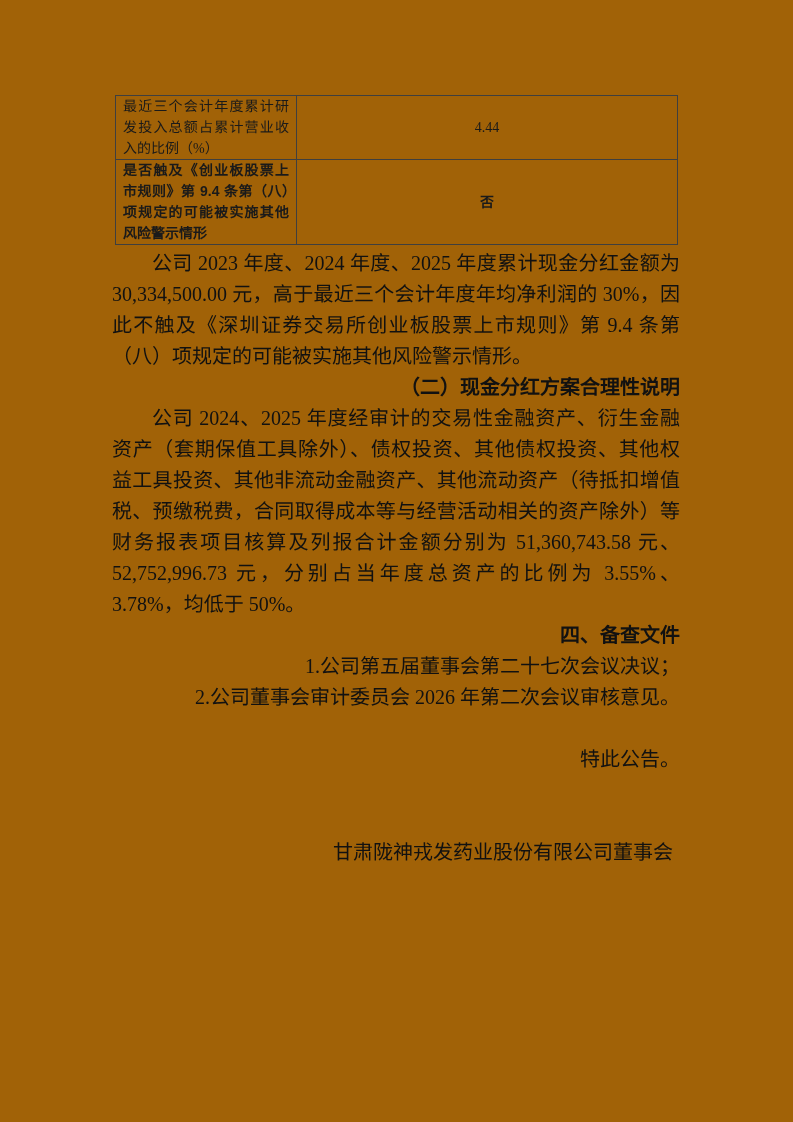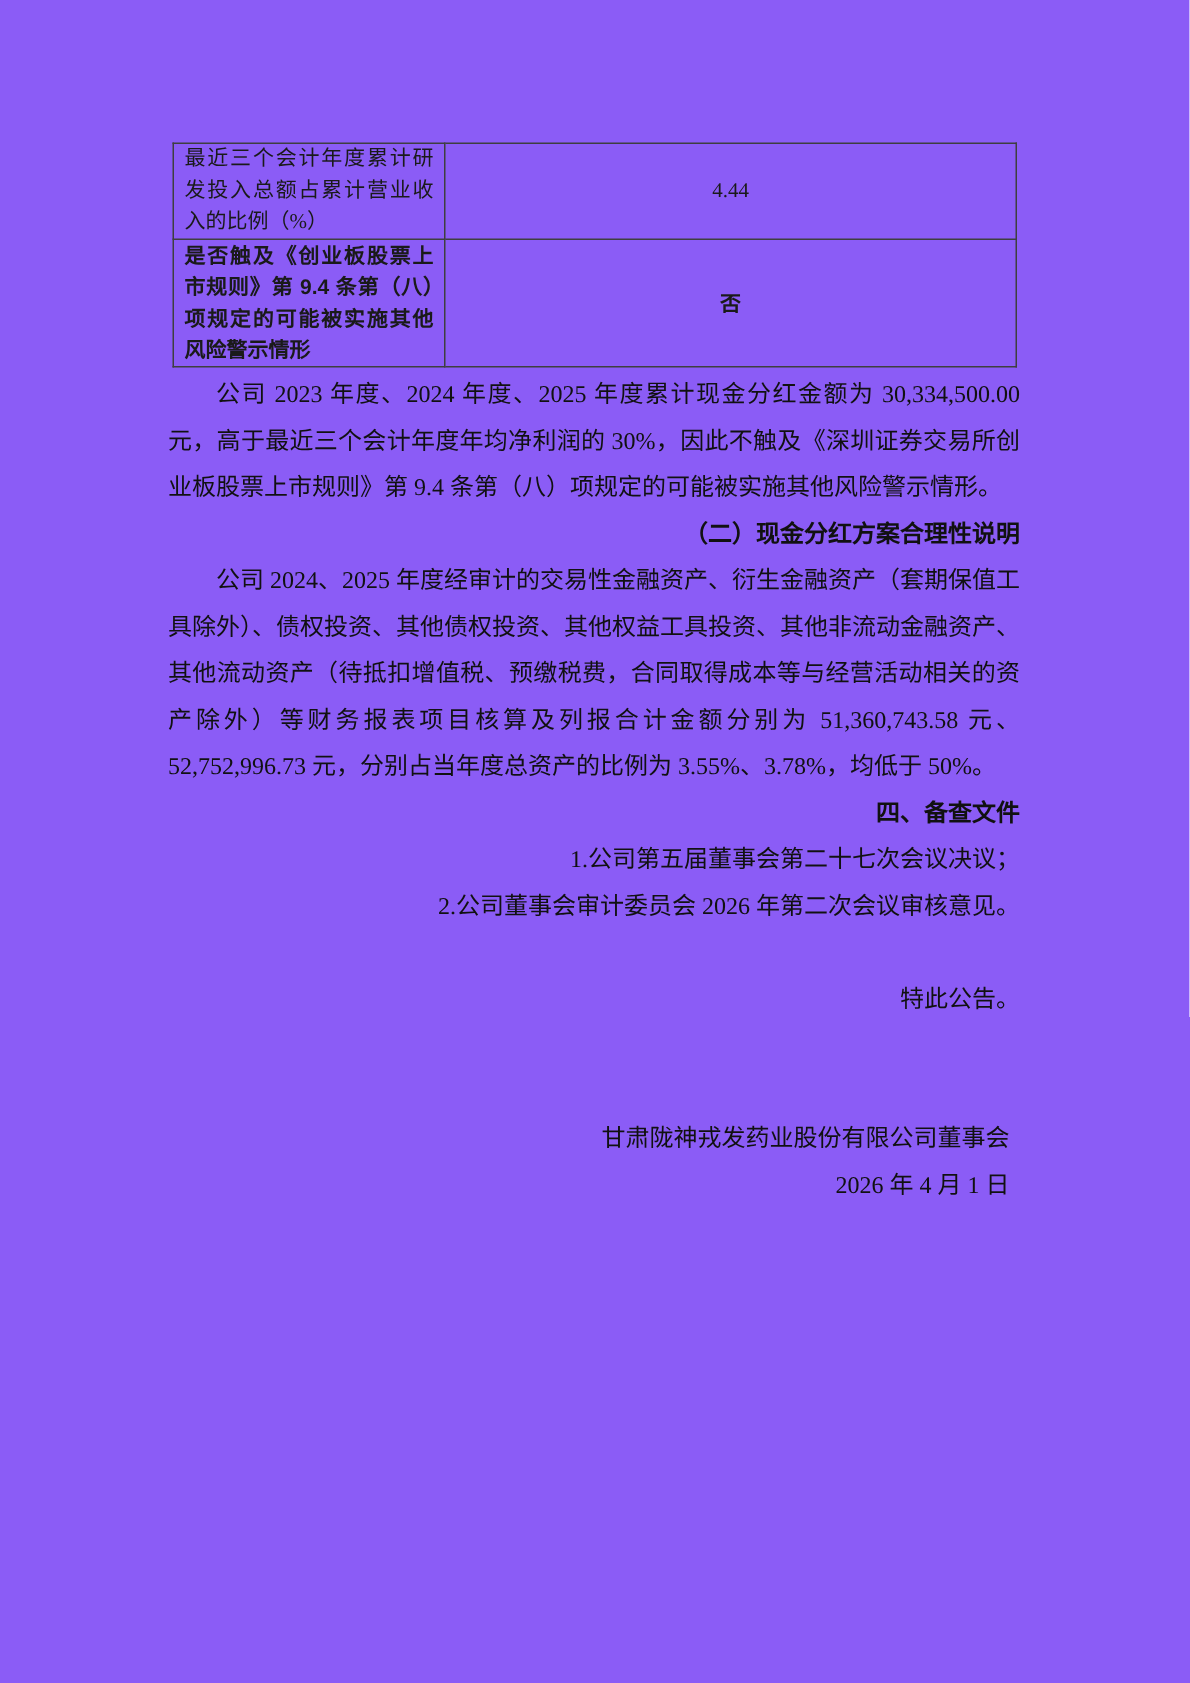--- a/index.html
+++ b/index.html
@@ -4,21 +4,21 @@
 <style>
   html, body {
     margin: 0;
     padding: 0;
     background: #ffffff;
   }
   .page {
     position: relative;
     width: 793px;
     height: 1122px;
-    background: #8b5cf6;
+    background: #a16207;
     overflow: hidden;
     color: #141414;
     font-family: "Liberation Serif", "DejaVu Serif", serif;
   }
   
   table.doc-table {
     position: absolute;
     left: 115px;
     top: 95px;
     width: 563px;
@@ -47,21 +47,21 @@
   .doc-table tr.row-bold td.value-cell {
     font-family: "Liberation Sans", "DejaVu Sans", sans-serif;
     font-weight: 700;
   }
   
   .body-content {
     position: absolute;
     left: 112px;
     top: 248px;
     width: 568px;
-    font-size: 16px;
+    font-size: 20px;
     line-height: 31px;
     text-align: justify;
     color: #111111;
   }
   .body-content p {
     margin: 0;
     text-indent: 2em;
   }
   .heading {
     margin: 0;
@@ -76,21 +76,21 @@
     text-align: right;
   }
   .spacer { height: 31px; }
   .signature-block {
     margin: 62px 7px 0 auto;
     width: max-content;
     text-align: center;
   }
   .signature-block div {
     text-indent: 0;
-    text-align: right;
+    text-align: left;
   }
 </style>
 </head>
 <body>
 
 <div class="page">
 
   <table class="doc-table">
     <tbody>
       <tr class="row-plain">
@@ -117,17 +117,16 @@
     <p class="plain-line">1.公司第五届董事会第二十七次会议决议；</p>
 
     <p class="plain-line">2.公司董事会审计委员会 2026 年第二次会议审核意见。</p>
 
     <div class="spacer"></div>
 
     <p class="plain-line">特此公告。</p>
 
     <div class="signature-block">
       <div>甘肃陇神戎发药业股份有限公司董事会</div>
-      <div>2026 年 4 月 1 日</div>
     </div>
   </div>
 
 </div>
 
 </body></html>

